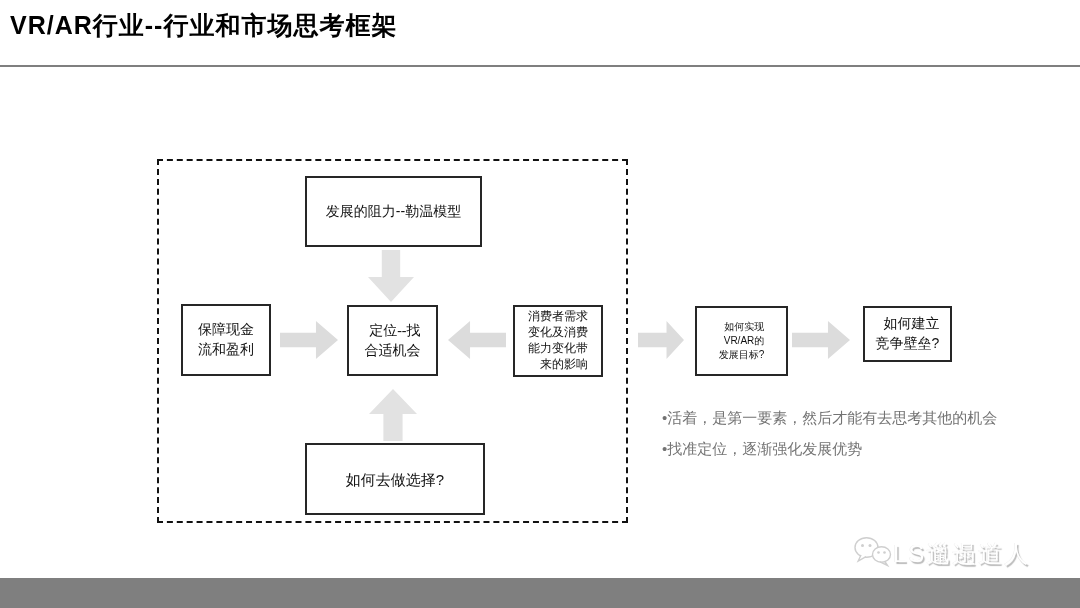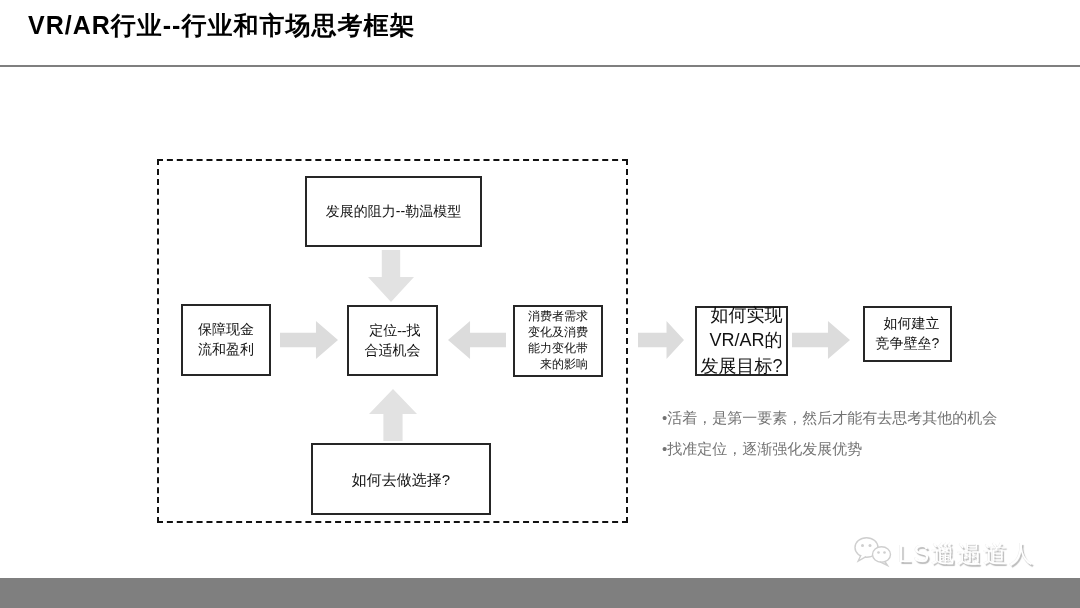--- a/index.html
+++ b/index.html
@@ -13,40 +13,39 @@
   }
   *{margin:0;padding:0;box-sizing:border-box;}
   html,body{background:#ffffff;}
   body{font-family:"Liberation Sans","DejaVu Sans",sans-serif;}
   .slide{position:relative;width:1080px;height:608px;background:#ffffff;overflow:hidden;}
 
   .slide-title{
     position:absolute;left:10px;top:9px;
     font-size:25px;font-weight:800;letter-spacing:1px;color:#000;
     white-space:nowrap;
-    margin-left:18px;
   }
   .title-divider{position:absolute;left:0;top:65px;width:1080px;height:2px;background:var(--divider-gray);}
 
   .dashed-frame{
     position:absolute;left:157px;top:159px;width:471px;height:364px;
     border:2px dashed #111;background:transparent;
   }
 
   .dbox{
     position:absolute;border:2px solid var(--box-border);background:#fff;
     display:flex;align-items:center;justify-content:center;text-align:right;
     color:var(--text-black);white-space:pre-line;line-height:1.4;
   }
   .box-resistance{left:305px;top:176px;width:177px;height:71px;font-size:14px;}
   .box-cashflow{left:181px;top:304px;width:90px;height:72px;font-size:14px;}
   .box-positioning{left:347px;top:305px;width:91px;height:71px;font-size:14px;font-family:Liberation Serif, serif;}
   .box-consumer{left:513px;top:305px;width:90px;height:72px;font-size:12px;line-height:1.32;}
-  .box-choice{left:305px;top:443px;width:180px;height:72px;font-size:15px;margin-left:6px;}
-  .box-goal{left:695px;top:306px;width:93px;height:70px;font-size:18px;}
+  .box-choice{left:305px;top:443px;width:180px;height:72px;font-size:15px;}
+  .box-goal{left:695px;top:306px;width:93px;height:70px;font-size:10px;}
   .box-moat{left:863px;top:306px;width:89px;height:56px;font-size:14px;}
 
   .arrow{position:absolute;background:var(--arrow-gray);}
   .arrow.vert{background:var(--arrow-gray-light);}
   .arrow-right{clip-path:polygon(0 31%,62% 31%,62% 0,100% 50%,62% 100%,62% 69%,0 69%);}
   .arrow-left{clip-path:polygon(100% 31%,38% 31%,38% 0,0 50%,38% 100%,38% 69%,100% 69%);}
   .arrow-down{clip-path:polygon(30% 0,70% 0,70% 52%,100% 52%,50% 100%,0 52%,30% 52%);}
   .arrow-up{clip-path:polygon(30% 100%,70% 100%,70% 48%,100% 48%,50% 0,0 48%,30% 48%);}
 
   .ar-top-center{left:368px;top:250px;width:46px;height:52px;}
@@ -54,21 +53,21 @@
   .ar-cash-pos{left:280px;top:321px;width:58px;height:38px;}
   .ar-cons-pos{left:448px;top:321px;width:58px;height:38px;}
   .ar-frame-goal{left:638px;top:321px;width:46px;height:38px;}
   .ar-goal-moat{left:792px;top:321px;width:58px;height:38px;}
 
   .notes{position:absolute;left:662px;top:402px;width:400px;}
   .note-line{font-size:15px;font-weight:400;color:#737373;line-height:31px;white-space:nowrap;}
 
   .watermark{
     position:absolute;left:853px;top:536px;height:36px;
-    display:flex;align-items:center;gap:5px;
+    display:flex;align-items:center;
   }
   .wm-text{
     font-size:24px;letter-spacing:2px;color:#ffffff;font-weight:400;
     text-shadow:1.5px 1.5px 1px #b9b9b9,-0.5px -0.5px 0 #ececec;
     white-space:nowrap;
   }
   .footer-bar{position:absolute;left:0;top:578px;width:1080px;height:30px;background:var(--footer-bar-gray);}
 </style>
 </head>
 <body>

